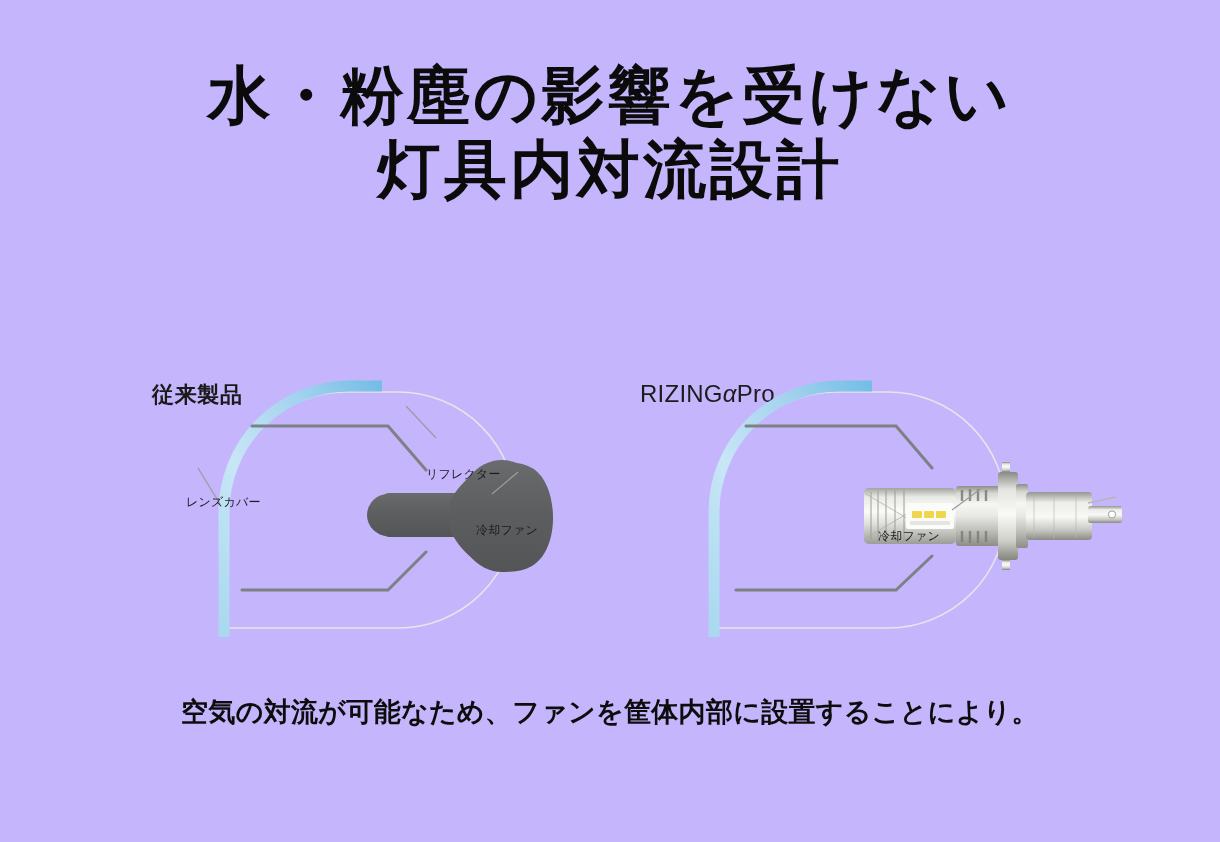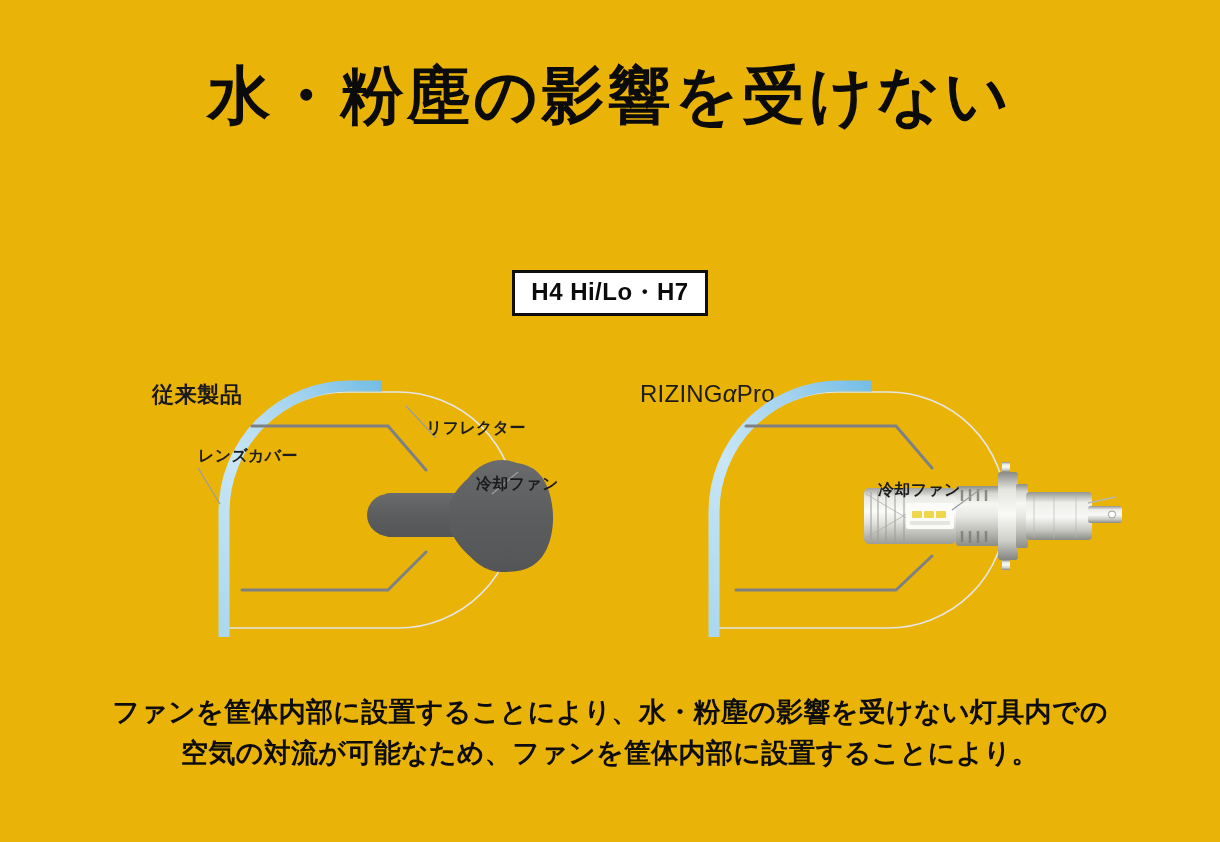--- a/index.html
+++ b/index.html
@@ -10,21 +10,21 @@
   }
   body {
     font-family: "Liberation Sans", "DejaVu Sans", sans-serif;
     color: #111111;
     -webkit-font-smoothing: antialiased;
   }
   #page {
     position: relative;
     width: 1220px;
     height: 842px;
-    background: #eab308;
+    background: #c4b5fd;
     overflow: hidden;
     margin: 0 auto;
   }
 
   
   .title-block {
     position: absolute;
     left: 0;
     top: 58px;
     width: 1220px;
@@ -95,28 +95,29 @@
     position: absolute;
     left: 0;
     top: 0;
     width: 540px;
     height: 310px;
     overflow: visible;
   }
 
   .callout {
     position: absolute;
-    font-size: 16px;
-    font-weight: 700;
+    font-size: 12px;
+    font-weight: 400;
     letter-spacing: 0.02em;
     color: #1c1c1c;
     white-space: nowrap;
-  }
-  
-  .cal-lens      { left: 78px;  top: 86px; }
+    margin-top: 48px;
+  }
+  
+  .cal-lens      { left: 66px;  top: 86px; }
   .cal-reflector { left: 306px; top: 58px; }
   .cal-fan-l     { left: 356px; top: 114px; }
   
   .cal-fan-r     { left: 268px; top: 120px; }
 
   
   .caption {
     position: absolute;
     left: 0;
     top: 692px;
@@ -133,25 +134,23 @@
     white-space: nowrap;
   }
 </style>
 </head>
 <body>
 
 <div id="page">
 
   <div class="title-block">
     <span class="title-line">水・粉塵の影響を受けない</span>
+    <span class="title-line">灯具内対流設計</span>
   </div>
 
-  <div class="badge-wrap">
-    <span class="badge">H4 Hi/Lo・H7</span>
-  </div>
 
   <div class="diagram-area">
 
     <div class="panel left">
 
       <div class="panel-heading">従来製品</div>
 
       <svg class="panel-svg" viewBox="0 0 540 310">
         <defs>
           <linearGradient id="lensGradL" x1="0" y1="1" x2="1" y2="0">
@@ -315,17 +314,16 @@
         </g>
 
         <line x1="342" y1="150" x2="372" y2="128" stroke="#9a9da0" stroke-width="1.3"></line>
       </svg>
 
       <div class="callout cal-fan-r">冷却ファン</div>
     </div>
   </div>
 
   <div class="caption">
-    <span class="caption-line">ファンを筐体内部に設置することにより、水・粉塵の影響を受けない灯具内での</span>
     <span class="caption-line">空気の対流が可能なため、ファンを筐体内部に設置することにより。</span>
   </div>
 
 </div>
 
 </body></html>

